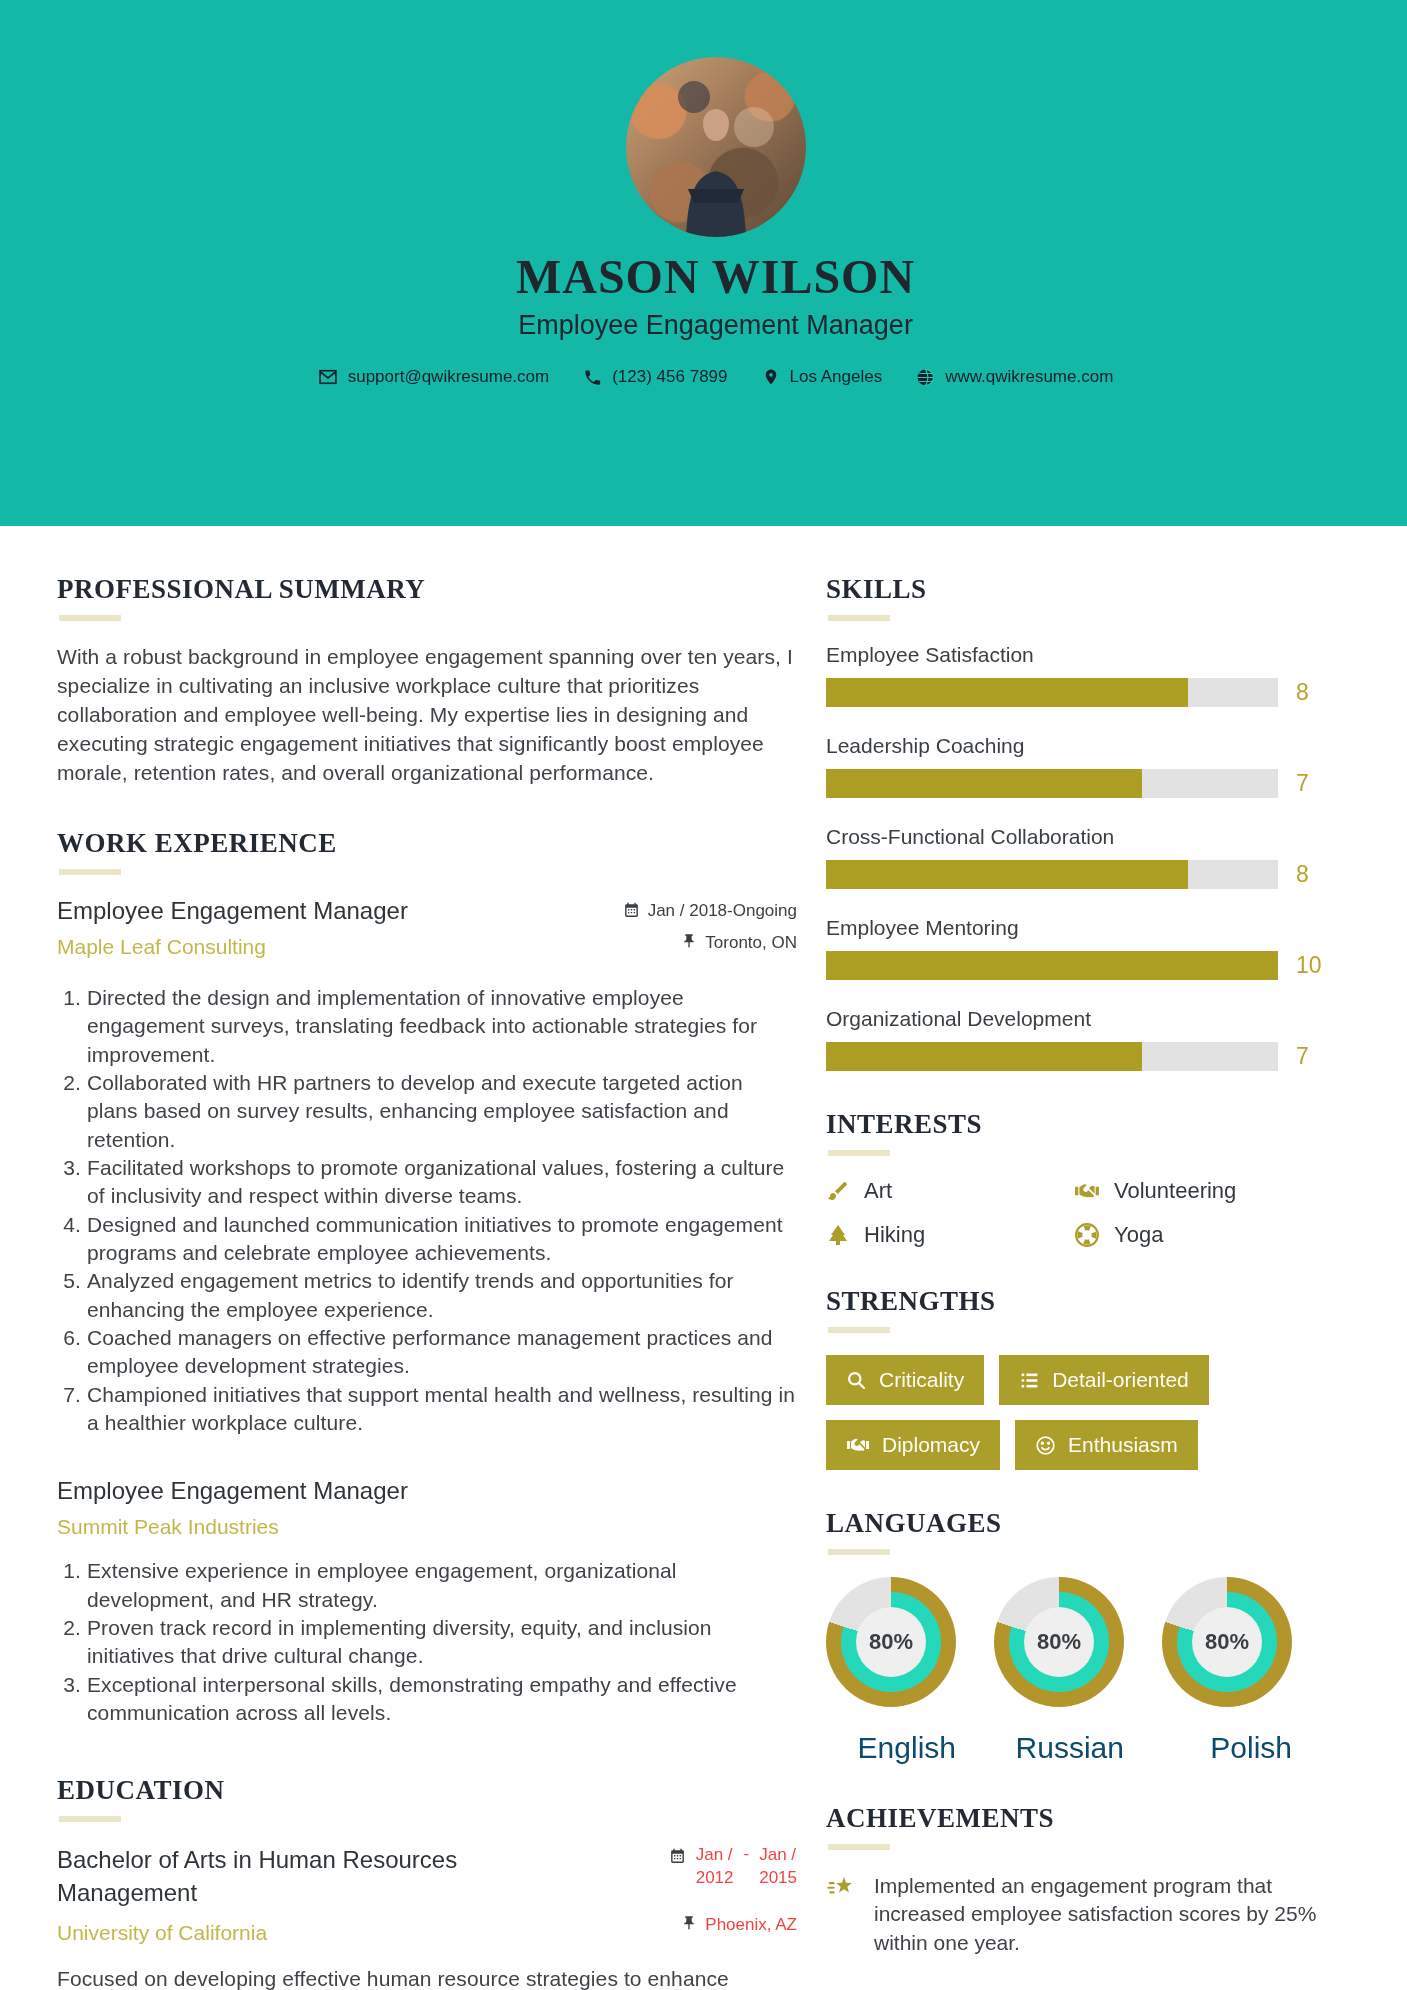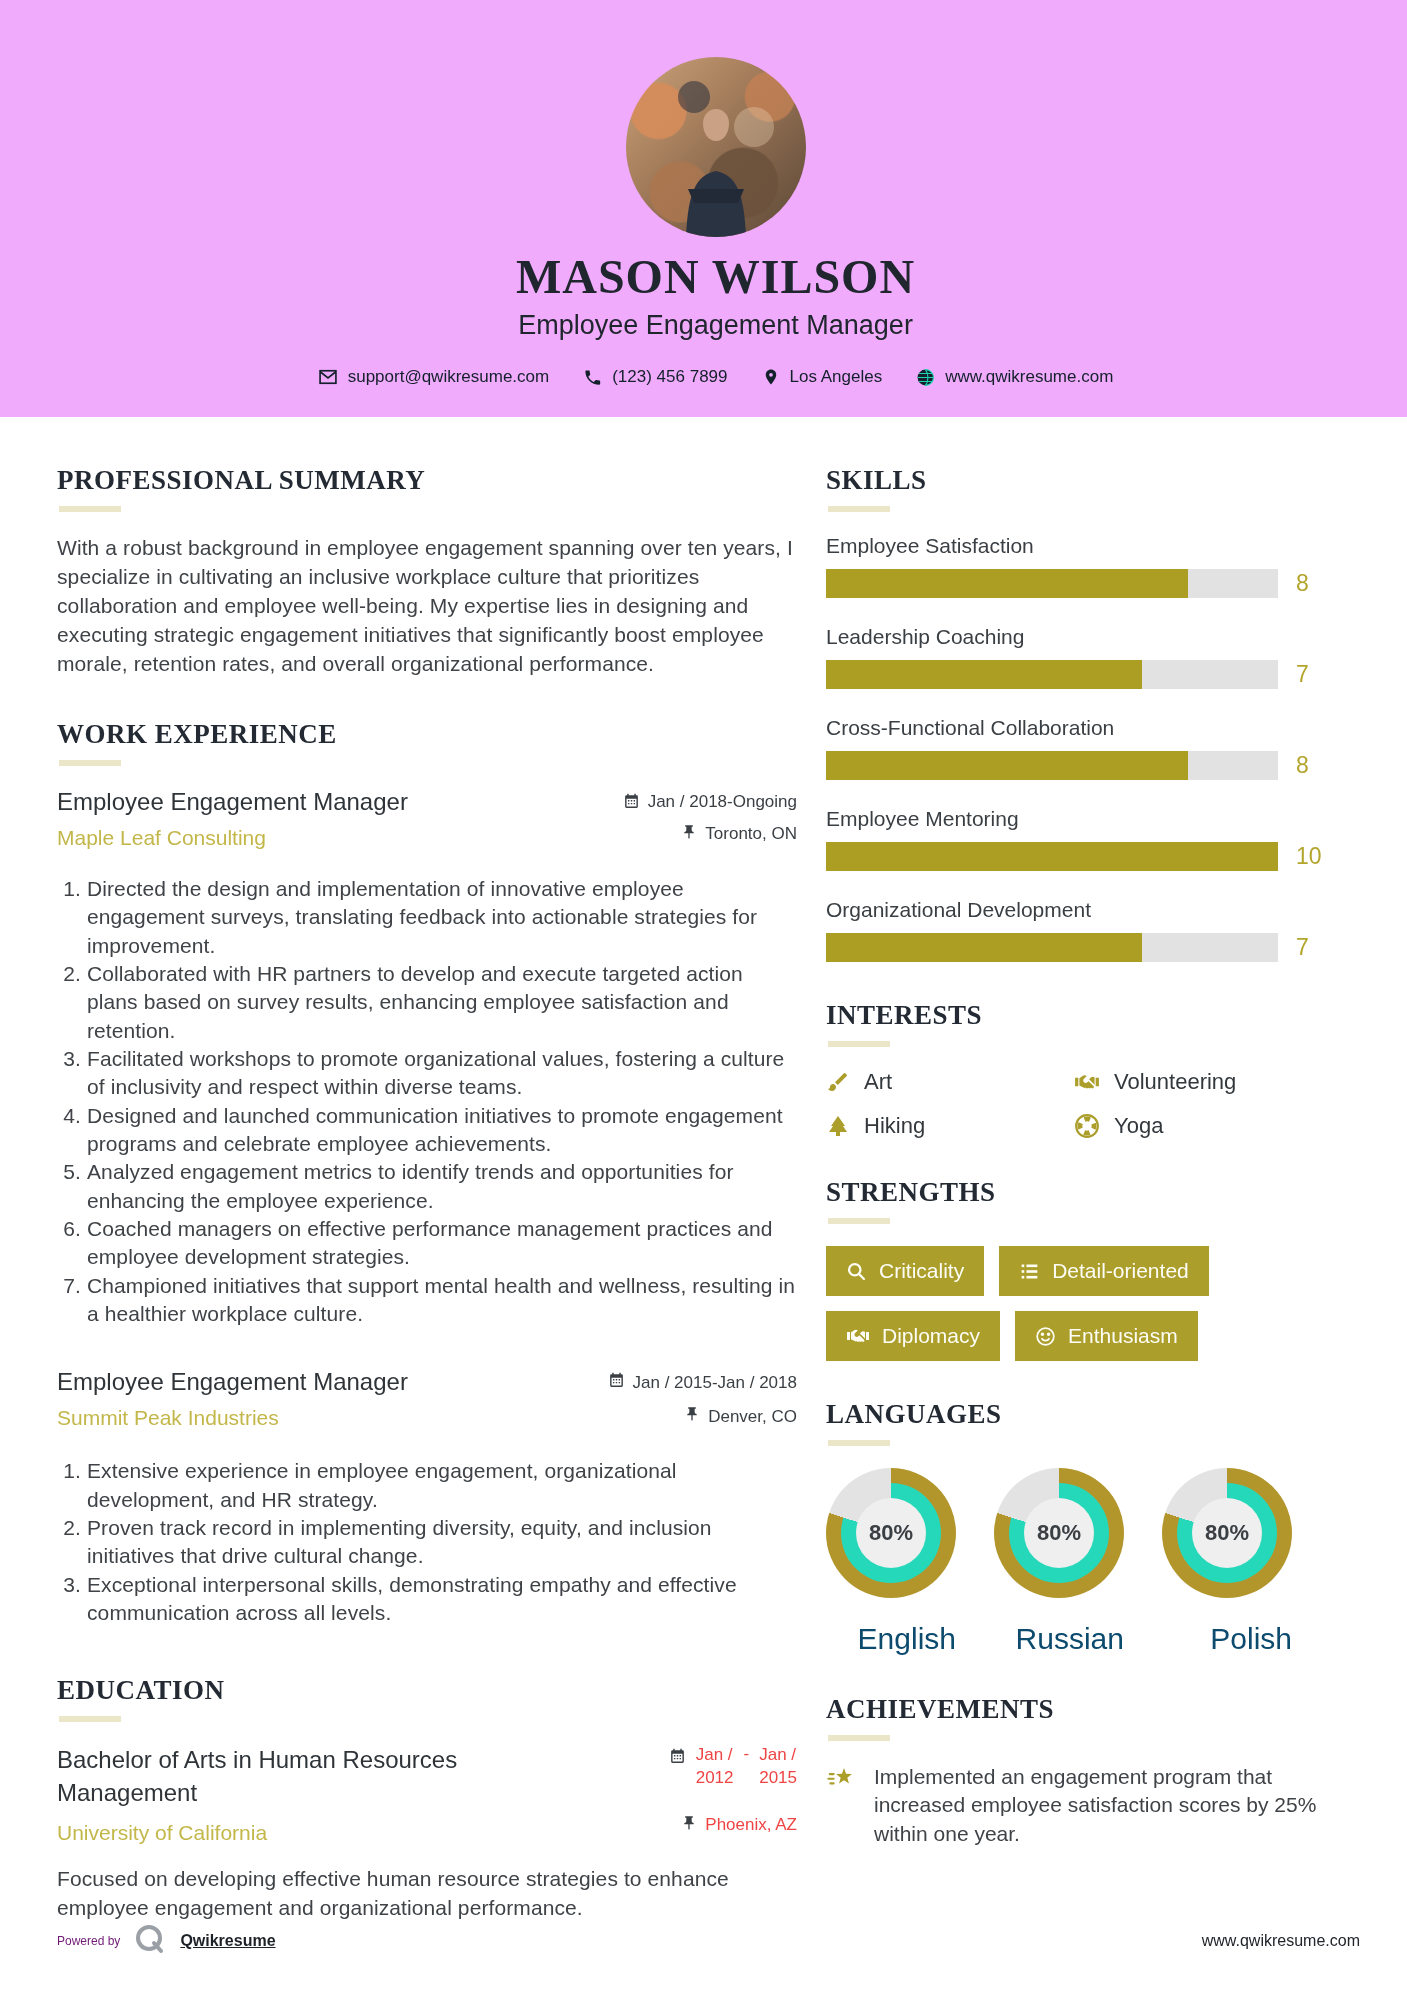--- a/index.html
+++ b/index.html
@@ -1,20 +1,20 @@
 <!DOCTYPE html>
 <html><head>
 <meta charset="utf-8">
 <style>
   * { margin:0; padding:0; box-sizing:border-box; }
   body { background:#fff; font-family:"Liberation Sans", sans-serif; }
   .page { width:1407px; height:1990px; background:#ffffff; position:relative; display:flex; flex-direction:column; overflow:hidden; }
 
   
-  .hero { height:417px; background:#f0abfc; text-align:center; padding-top:57px; flex:0 0 auto;padding-left:24px; }
+  .hero { height:526px; background:#14b8a6; text-align:center; padding-top:57px; flex:0 0 auto;padding-left:24px; }
   .photo { width:180px; height:180px; border-radius:50%; margin:0 auto; position:relative; overflow:hidden;
     background:
       radial-gradient(circle at 18% 30%, rgba(214,140,90,.9) 0 14%, rgba(214,140,90,0) 15%),
       radial-gradient(circle at 80% 22%, rgba(196,129,84,.8) 0 12%, rgba(196,129,84,0) 13%),
       radial-gradient(circle at 65% 70%, rgba(108,82,60,.9) 0 20%, rgba(108,82,60,0) 21%),
       radial-gradient(circle at 30% 75%, rgba(171,118,79,.85) 0 16%, rgba(171,118,79,0) 17%),
       linear-gradient(135deg, #caa27a 0%, #a9815e 35%, #7d6048 70%, #5d4936 100%);
   }
   .photo svg { position:absolute; left:0; top:0; }
   .hero-name { font-family:"Liberation Serif", serif; font-weight:bold; font-size:48px; letter-spacing:1px; color:#20262e; margin-top:12px; }
@@ -198,39 +198,20 @@
             <li>Championed initiatives that support mental health and wellness, resulting in a healthier workplace culture.</li>
           </ol>
         </div>
 
         <div class="job">
           <div class="job-head">
             <div>
               <div class="job-title">Employee Engagement Manager</div>
               <div class="job-company">Summit Peak Industries</div>
             </div>
-            <div class="job-meta">
-              <div class="meta-line">
-                <span>
-                  <svg width="17" height="17" viewBox="0 0 24 24" fill="#3a3f44">
-                      <path d="M16 1v2H8V1H6v2H5a2 2 0 0 0-2 2v14a2 2 0 0 0 2 2h14a2 2 0 0 0 2-2V5a2 2 0 0 0-2-2h-1V1h-2zm3 18H5V8h14v11z"></path>
-                      <path d="M7 10h2v2H7zm4 0h2v2h-2zm4 0h2v2h-2zM7 14h2v2H7zm4 0h2v2h-2zm4 0h2v2h-2z"></path>
-                    </svg>
-                </span>
-                <span>Jan / 2015-Jan / 2018</span>
-              </div>
-              <div class="meta-line">
-                <span>
-                  <svg width="16" height="16" viewBox="0 0 24 24" fill="#3a3f44">
-                      <path d="M16 9V4h1c.55 0 1-.45 1-1s-.45-1-1-1H7c-.55 0-1 .45-1 1s.45 1 1 1h1v5c0 1.66-1.34 3-3 3v2h5.97v7l1 1 1-1v-7H19v-2c-1.66 0-3-1.34-3-3z"></path>
-                    </svg>
-                </span>
-                <span>Denver, CO</span>
-              </div>
-            </div>
           </div>
           <ol class="job-bullets">
             <li>Extensive experience in employee engagement, organizational development, and HR strategy.</li>
             <li>Proven track record in implementing diversity, equity, and inclusion initiatives that drive cultural change.</li>
             <li>Exceptional interpersonal skills, demonstrating empathy and effective communication across all levels.</li>
           </ol>
         </div>
       </section>
 
       <section style="margin-top:48px;">

